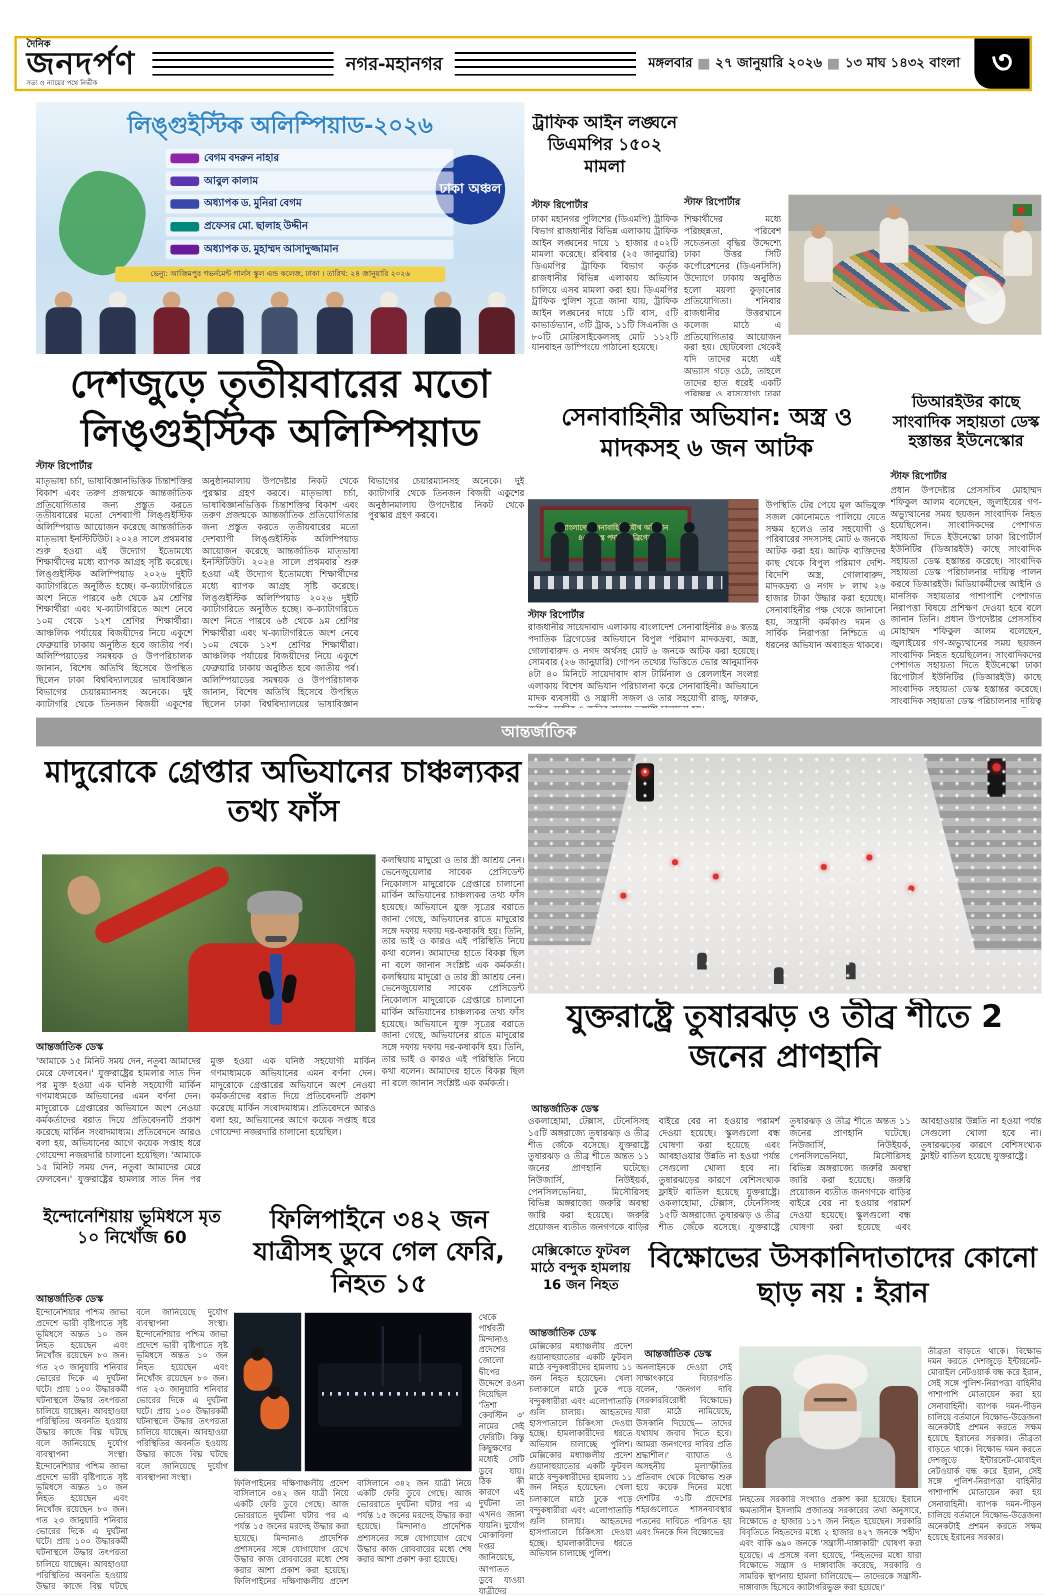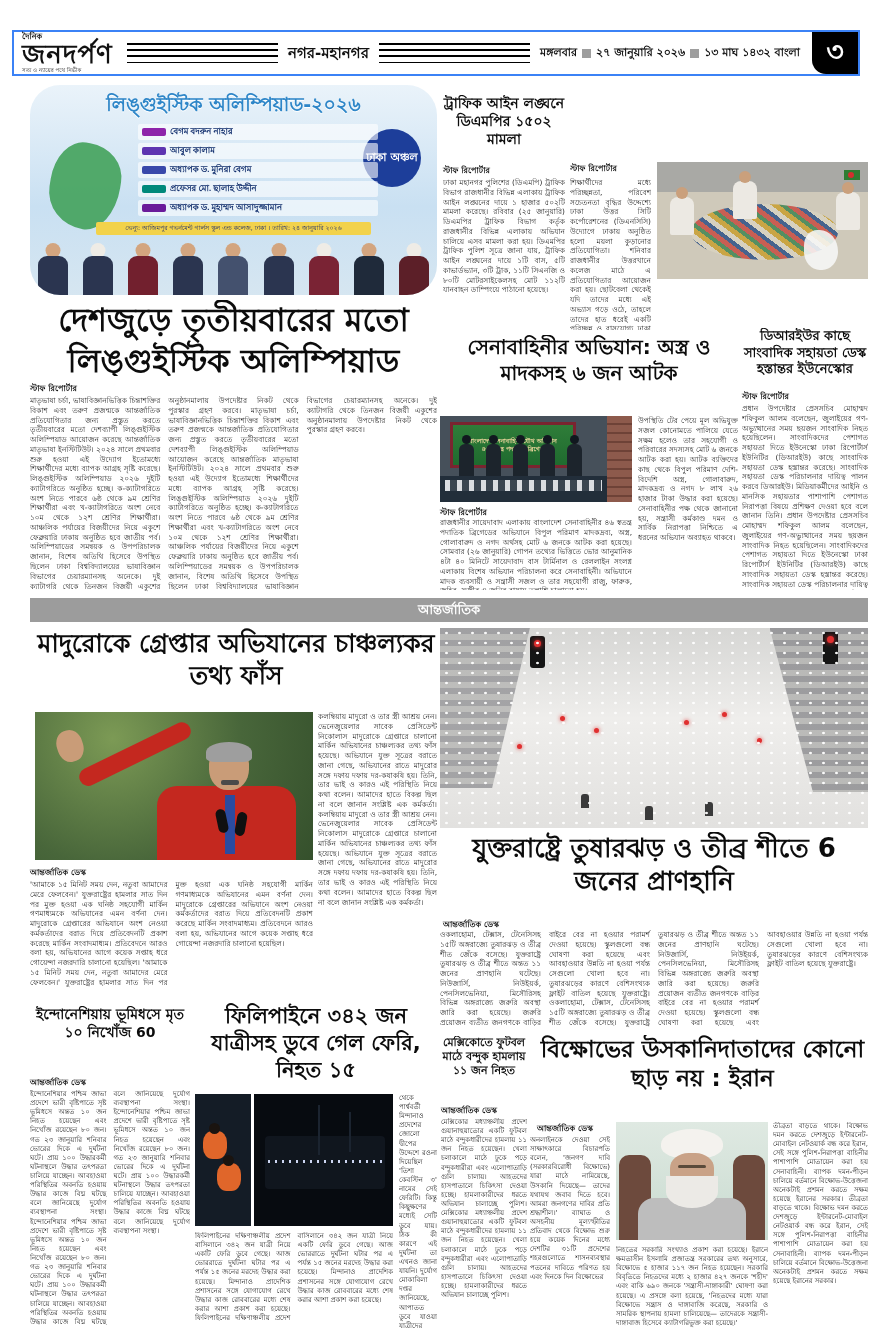--- a/index.html
+++ b/index.html
@@ -1,39 +1,39 @@
 <!DOCTYPE html>
 <html><head>
 <meta charset="utf-8">
 <style>
   html,body{margin:0;padding:0;background:#dcdcdc;}
   .page{position:relative;width:870px;height:1329px;background:#ffffff;margin:0 auto;overflow:hidden;
         font-family:"DejaVu Sans","Liberation Sans",sans-serif;color:#111;}
   .abs{position:absolute;}
 
   
-  .header{display:flex;align-items:center;border:2px solid #3b82f6;box-sizing:border-box;background:#fff;padding-left:8px;}
+  .header{display:flex;align-items:center;border:2px solid #eab308;box-sizing:border-box;background:#fff;padding-left:8px;}
   .logo{display:flex;flex-direction:column;line-height:1;padding:1px 4px 1px 0;}
   .logo-top{font-size:8px;font-weight:bold;}
   .logo-main{font-size:26px;font-weight:900;letter-spacing:1px;}
   .logo-tag{font-size:5.5px;margin-top:1px;color:#222;}
   .rules{flex:1;height:20px;margin:0 10px;background:repeating-linear-gradient(to bottom,#000 0 1.6px,transparent 1.6px 6.2px);}
   .section-name{font-size:15px;font-weight:bold;white-space:nowrap;}
   .dateline{font-size:11px;font-weight:bold;white-space:nowrap;display:flex;align-items:center;gap:5px;}
   .sq{display:inline-block;width:9px;height:9px;background:#9e9e9e;}
   .pagebox{margin-left:12px;width:46px;align-self:stretch;background:#000;color:#fff;display:flex;align-items:center;justify-content:center;font-size:27px;font-weight:bold;border-radius:0 0 0 14px;}
 
   
   .hl{font-weight:700;text-align:center;color:#0c0c0c;line-height:1.28;overflow:hidden;}
   .byline{font-size:8px;font-weight:bold;}
   .body{font-size:7.4px;line-height:1.32;text-align:justify;color:#1c1c1c;overflow:hidden;column-fill:auto;}
   .photo{overflow:hidden;background:#c8c8c8;}
 
   
-  .banner{background:linear-gradient(180deg,#eaf3fa,#c9e0f2 58%,#d6e6f1);border-radius:30px;}
+  .banner{background:linear-gradient(180deg,#eaf3fa,#c9e0f2 58%,#d6e6f1);}
   .banner-title{position:absolute;top:5px;left:0;right:0;text-align:center;color:#2e86c8;font-size:19px;font-weight:bold;text-shadow:0 1px 0 #fff;}
   .banner-map{position:absolute;left:20px;top:58px;width:70px;height:86px;background:#43a25b;border-radius:48% 60% 50% 65%/55% 45% 62% 50%;transform:rotate(9deg);opacity:.9;}
   .banner-badge{position:absolute;right:16px;top:44px;width:58px;height:58px;border-radius:50%;background:#1d3e9a;color:#fff;font-size:11px;font-weight:bold;display:flex;align-items:center;justify-content:center;text-align:center;line-height:1.15;}
   .banner-names{position:absolute;left:108px;top:36px;width:240px;font-family:Liberation Serif, serif;}
   .bn{margin:3px 0;font-size:8.5px;color:#13306e;font-weight:bold;background:rgba(255,255,255,.6);padding:1px 4px;border-radius:2px;display:flex;align-items:center;gap:4px;white-space:nowrap;overflow:hidden;}
   .chip{width:24px;height:8px;border-radius:2px;flex:none;}
   .c1{background:#8e24aa}.c2{background:#5e35b1}.c3{background:#3949ab}.c4{background:#00897b}.c5{background:#6a1b9a}
   .banner-venue{position:absolute;left:66px;right:66px;bottom:60px;background:#f2d24b;color:#1a2a6e;font-size:6.2px;text-align:center;border-radius:2px;padding:1px 2px;white-space:nowrap;overflow:hidden;}
   .banner-people{position:absolute;left:0;right:0;bottom:0;height:56px;display:flex;justify-content:space-around;align-items:flex-end;}
   .person{width:34px;height:52px;position:relative;flex:none;}
@@ -241,21 +241,21 @@
     <span class="rl" style="left:36%;top:50%;"></span>
     <span class="rl" style="left:57%;top:46%;"></span>
     <span class="rl" style="left:66%;top:42%;"></span>
     <span class="rl" style="left:74%;top:55%;"></span>
     <span class="rl" style="left:18%;top:58%;"></span>
     <div class="figd" style="left:48%;bottom:4%;"></div>
     <div class="figd" style="left:62%;bottom:6%;"></div>
     <div class="figd" style="left:33%;bottom:10%;"></div>
     <div class="flakes"></div>
   </div>
-  <div class="hl abs" style="left:440px;top:832px;width:428px;height:82px;font-size:26px;">যুক্তরাষ্ট্রে তুষারঝড় ও তীব্র শীতে 6 জনের প্রাণহানি</div>
+  <div class="hl abs" style="left:440px;top:832px;width:428px;height:82px;font-size:26px;">যুক্তরাষ্ট্রে তুষারঝড় ও তীব্র শীতে 2 জনের প্রাণহানি</div>
   <div class="byline abs" style="left:443px;top:918px;">আন্তর্জাতিক ডেস্ক</div>
   <div class="body abs" style="left:440px;top:930px;width:428px;height:98px;column-count:4;column-gap:8px;">ওকলাহোমা, টেক্সাস, টেনেসিসহ ১৫টি অঙ্গরাজ্যে তুষারঝড় ও তীব্র শীত জেঁকে বসেছে। যুক্তরাষ্ট্রে তুষারঝড় ও তীব্র শীতে অন্তত ১১ জনের প্রাণহানি ঘটেছে। নিউজার্সি, নিউইয়র্ক, পেনসিলভেনিয়া, মিসৌরিসহ বিভিন্ন অঙ্গরাজ্যে জরুরি অবস্থা জারি করা হয়েছে। জরুরি প্রয়োজন ব্যতীত জনগণকে বাড়ির বাইরে বের না হওয়ার পরামর্শ দেওয়া হয়েছে। স্কুলগুলো বন্ধ ঘোষণা করা হয়েছে এবং আবহাওয়ার উন্নতি না হওয়া পর্যন্ত সেগুলো খোলা হবে না। তুষারঝড়ের কারণে বেশিসংখ্যক ফ্লাইট বাতিল হয়েছে যুক্তরাষ্ট্রে। ওকলাহোমা, টেক্সাস, টেনেসিসহ ১৫টি অঙ্গরাজ্যে তুষারঝড় ও তীব্র শীত জেঁকে বসেছে। যুক্তরাষ্ট্রে তুষারঝড় ও তীব্র শীতে অন্তত ১১ জনের প্রাণহানি ঘটেছে। নিউজার্সি, নিউইয়র্ক, পেনসিলভেনিয়া, মিসৌরিসহ বিভিন্ন অঙ্গরাজ্যে জরুরি অবস্থা জারি করা হয়েছে। জরুরি প্রয়োজন ব্যতীত জনগণকে বাড়ির বাইরে বের না হওয়ার পরামর্শ দেওয়া হয়েছে। স্কুলগুলো বন্ধ ঘোষণা করা হয়েছে এবং আবহাওয়ার উন্নতি না হওয়া পর্যন্ত সেগুলো খোলা হবে না। তুষারঝড়ের কারণে বেশিসংখ্যক ফ্লাইট বাতিল হয়েছে যুক্তরাষ্ট্রে।</div>
 
   <div class="hl abs" style="left:30px;top:1006px;width:160px;height:66px;font-size:14px;">ইন্দোনেশিয়ায় ভূমিধসে মৃত ১০ নিখোঁজ 60</div>
   <div class="byline abs" style="left:30px;top:1076px;">আন্তর্জাতিক ডেস্ক</div>
   <div class="body abs" style="left:30px;top:1090px;width:160px;height:239px;column-count:2;column-gap:7px;font-size:6.9px;">ইন্দোনেশিয়ার পশ্চিম জাভা প্রদেশে ভারী বৃষ্টিপাতে সৃষ্ট ভূমিধসে অন্তত ১০ জন নিহত হয়েছেন এবং নিখোঁজ রয়েছেন ৮০ জন। গত ২৩ জানুয়ারি শনিবার ভোরের দিকে এ দুর্ঘটনা ঘটে। প্রায় ১০০ উদ্ধারকর্মী ঘটনাস্থলে উদ্ধার তৎপরতা চালিয়ে যাচ্ছেন। আবহাওয়া পরিস্থিতির অবনতি হওয়ায় উদ্ধার কাজে বিঘ্ন ঘটছে বলে জানিয়েছে দুর্যোগ ব্যবস্থাপনা সংস্থা। ইন্দোনেশিয়ার পশ্চিম জাভা প্রদেশে ভারী বৃষ্টিপাতে সৃষ্ট ভূমিধসে অন্তত ১০ জন নিহত হয়েছেন এবং নিখোঁজ রয়েছেন ৮০ জন। গত ২৩ জানুয়ারি শনিবার ভোরের দিকে এ দুর্ঘটনা ঘটে। প্রায় ১০০ উদ্ধারকর্মী ঘটনাস্থলে উদ্ধার তৎপরতা চালিয়ে যাচ্ছেন। আবহাওয়া পরিস্থিতির অবনতি হওয়ায় উদ্ধার কাজে বিঘ্ন ঘটছে বলে জানিয়েছে দুর্যোগ ব্যবস্থাপনা সংস্থা। ইন্দোনেশিয়ার পশ্চিম জাভা প্রদেশে ভারী বৃষ্টিপাতে সৃষ্ট ভূমিধসে অন্তত ১০ জন নিহত হয়েছেন এবং নিখোঁজ রয়েছেন ৮০ জন। গত ২৩ জানুয়ারি শনিবার ভোরের দিকে এ দুর্ঘটনা ঘটে। প্রায় ১০০ উদ্ধারকর্মী ঘটনাস্থলে উদ্ধার তৎপরতা চালিয়ে যাচ্ছেন। আবহাওয়া পরিস্থিতির অবনতি হওয়ায় উদ্ধার কাজে বিঘ্ন ঘটছে বলে জানিয়েছে দুর্যোগ ব্যবস্থাপনা সংস্থা।</div>
 
   <div class="hl abs" style="left:195px;top:1003px;width:242px;height:86px;font-size:21px;">ফিলিপাইনে ৩৪২ জন যাত্রীসহ ডুবে গেল ফেরি, নিহত ১৫</div>
   <div class="photo ferry1 abs" style="left:195px;top:1094px;width:56px;height:132px;">
     <div class="fv" style="left:14%;top:28%;"></div>
@@ -263,21 +263,21 @@
   </div>
   <div class="photo ferry2 abs" style="left:254px;top:1094px;width:139px;height:132px;">
     <div class="ship"></div>
     <div class="shiplights"></div>
     <div class="mast" style="left:46%;top:8%;height:38%;"></div>
     <div class="mast" style="left:68%;top:14%;height:30%;"></div>
   </div>
   <div class="body abs" style="left:399px;top:1094px;width:38px;height:235px;font-size:6.9px;">থেকে পার্শ্ববর্তী মিন্দানাও প্রদেশের জোলো দ্বীপের উদ্দেশে রওনা দিয়েছিল 'তিশা কেবস্টিন ৩' নামের সেই ফেরিটি। কিন্তু কিছুক্ষণের মধ্যেই সেটি ডুবে যায়। ঠিক কী কারণে এই দুর্ঘটনা তা এখনও জানা যায়নি। দুর্যোগ মোকাবিলা দপ্তর জানিয়েছে, আপাতত ডুবে যাওয়া যাত্রীদের উদ্ধারে মনোনিবেশ করা হয়েছে। উদ্ধারকারী দলের মুখপাত্র এএফপিকে বলেন, 'আমরা এখন পর্যন্ত ১৩৮ জনকে জীবিত উদ্ধার করতে পেরেছি। তাদের মধ্যে ১৮ জন হাসপাতালে চিকিৎসাধীন আছে।' উদ্ধার তৎপরতা অব্যাহত রয়েছে।</div>
   <div class="body abs" style="left:195px;top:1232px;width:198px;height:97px;column-count:2;column-gap:7px;font-size:6.9px;">ফিলিপাইনের দক্ষিণাঞ্চলীয় প্রদেশ বাসিলানে ৩৪২ জন যাত্রী নিয়ে একটি ফেরি ডুবে গেছে। আজ ভোররাতে দুর্ঘটনা ঘটার পর এ পর্যন্ত ১৫ জনের মরদেহ উদ্ধার করা হয়েছে। মিন্দানাও প্রাদেশিক প্রশাসনের সঙ্গে যোগাযোগ রেখে উদ্ধার কাজ রোববারের মধ্যে শেষ করার আশা প্রকাশ করা হয়েছে। ফিলিপাইনের দক্ষিণাঞ্চলীয় প্রদেশ বাসিলানে ৩৪২ জন যাত্রী নিয়ে একটি ফেরি ডুবে গেছে। আজ ভোররাতে দুর্ঘটনা ঘটার পর এ পর্যন্ত ১৫ জনের মরদেহ উদ্ধার করা হয়েছে। মিন্দানাও প্রাদেশিক প্রশাসনের সঙ্গে যোগাযোগ রেখে উদ্ধার কাজ রোববারের মধ্যে শেষ করার আশা প্রকাশ করা হয়েছে।</div>
 
-  <div class="hl abs" style="left:441px;top:1036px;width:86px;height:64px;font-size:11px;">মেক্সিকোতে ফুটবল মাঠে বন্দুক হামলায় ১১ জন নিহত</div>
+  <div class="hl abs" style="left:441px;top:1036px;width:86px;height:64px;font-size:11px;">মেক্সিকোতে ফুটবল মাঠে বন্দুক হামলায় 16 জন নিহত</div>
   <div class="byline abs" style="left:441px;top:1104px;">আন্তর্জাতিক ডেস্ক</div>
   <div class="body abs" style="left:441px;top:1118px;width:86px;height:211px;font-size:6.9px;">মেক্সিকোর মধ্যাঞ্চলীয় প্রদেশ গুয়ানাহুয়াতোর একটি ফুটবল মাঠে বন্দুকধারীদের হামলায় ১১ জন নিহত হয়েছেন। খেলা চলাকালে মাঠে ঢুকে পড়ে বন্দুকধারীরা এবং এলোপাতাড়ি গুলি চালায়। আহতদের হাসপাতালে চিকিৎসা দেওয়া হচ্ছে। হামলাকারীদের ধরতে অভিযান চালাচ্ছে পুলিশ। মেক্সিকোর মধ্যাঞ্চলীয় প্রদেশ গুয়ানাহুয়াতোর একটি ফুটবল মাঠে বন্দুকধারীদের হামলায় ১১ জন নিহত হয়েছেন। খেলা চলাকালে মাঠে ঢুকে পড়ে বন্দুকধারীরা এবং এলোপাতাড়ি গুলি চালায়। আহতদের হাসপাতালে চিকিৎসা দেওয়া হচ্ছে। হামলাকারীদের ধরতে অভিযান চালাচ্ছে পুলিশ।</div>
 
   <div class="hl abs" style="left:537px;top:1035px;width:331px;height:82px;font-size:23px;">বিক্ষোভের উসকানিদাতাদের কোনো ছাড় নয় : ইরান</div>
   <div class="byline abs" style="left:537px;top:1122px;">আন্তর্জাতিক ডেস্ক</div>
   <div class="body abs" style="left:530px;top:1136px;width:80px;height:193px;font-size:6.9px;">অনলাইনকে দেওয়া সেই সাক্ষাৎকারে বিচারপতি বলেন, 'জনগণ দাবি (সরকারবিরোধী বিক্ষোভে) যারা মাঠে নামিয়েছে, উসকানি দিয়েছে— তাদের যথাযথ জবাব দিতে হবে। আমরা জনগণের দাবির প্রতি শ্রদ্ধাশীল।' ব্যাঘাত ও অসহনীয় মূল্যস্ফীতির প্রতিবাদ থেকে বিক্ষোভ শুরু হয়ে কয়েক দিনের মধ্যে দেশটির ৩১টি প্রদেশের শহরগুলোতে শাসনব্যবস্থার পতনের দাবিতে পরিণত হয় এবং দিনকে দিন বিক্ষোভের</div>
   <div class="photo iran abs" style="left:616px;top:1122px;width:152px;height:118px;">
     <div class="chair" style="left:2%;"></div>
     <div class="chair" style="right:2%;"></div>
     <div class="robe"></div>

